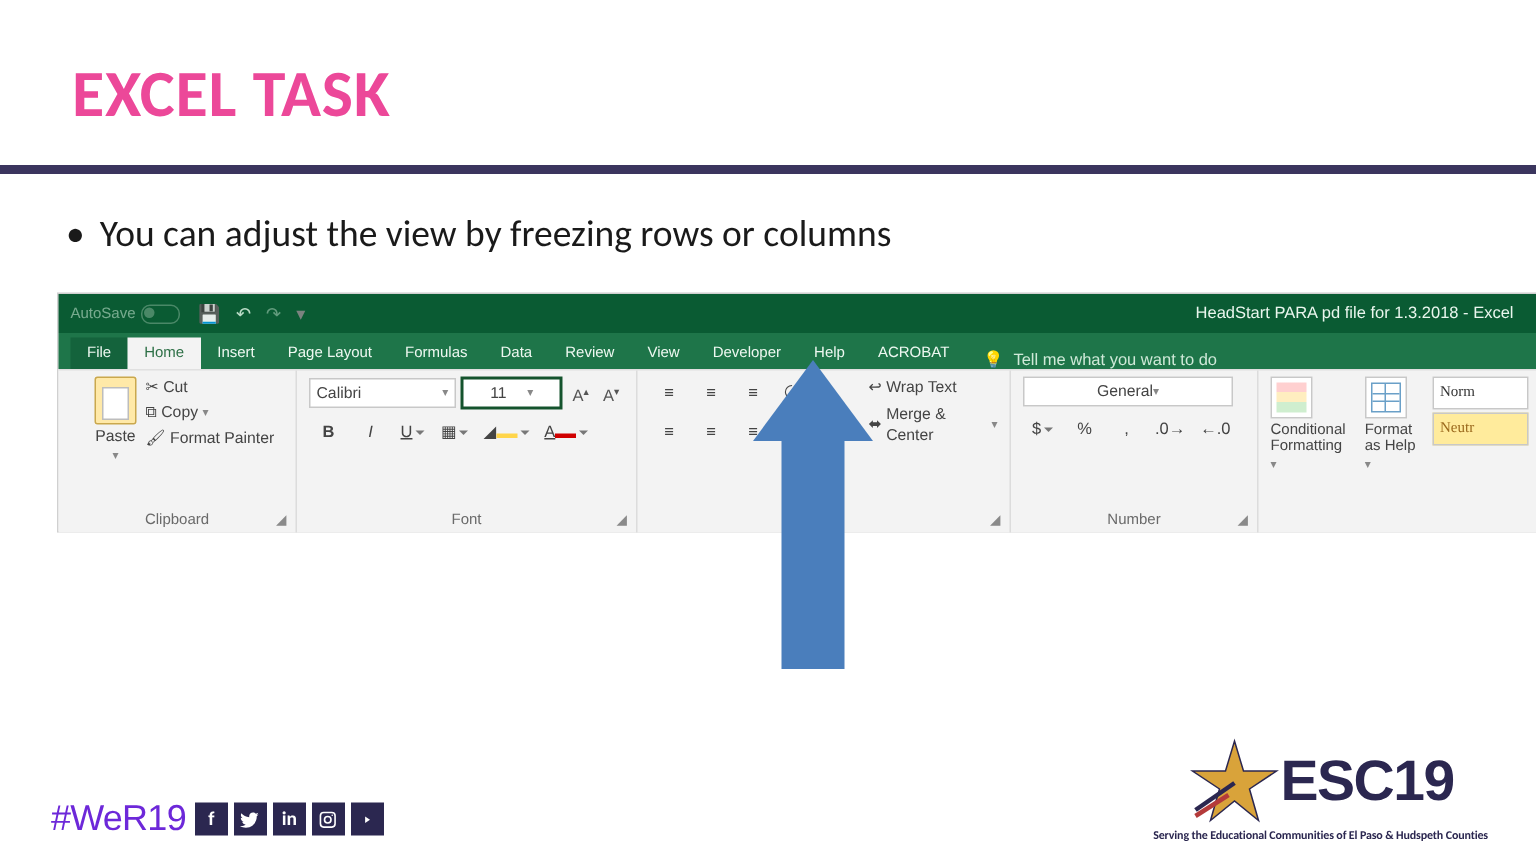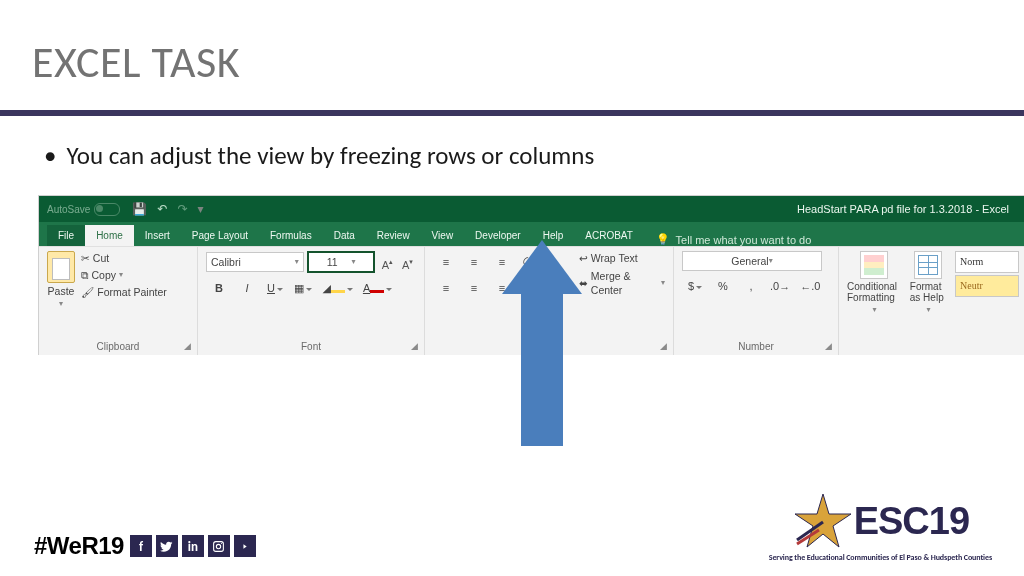--- a/index.html
+++ b/index.html
@@ -1,19 +1,19 @@
 <!DOCTYPE html>
 <html><head>
 <meta charset="utf-8">
 <style>
   html,body{margin:0;padding:0;width:1024px;height:576px;background:#fff;font-family:"Segoe UI",Calibri,Arial,sans-serif;overflow:hidden;}
   .slide{position:relative;width:1024px;height:576px;}
 
   
-  .title{position:absolute;left:32px;top:35px;font-size:44px;font-weight:400;letter-spacing:0.5px;color:#737373;}
+  .title{position:absolute;left:48px;top:35px;font-size:44px;font-weight:700;letter-spacing:0.5px;color:#ec4899;}
   .rule{position:absolute;left:0;top:110px;width:1024px;height:6px;background:#3b355e;}
 
   
   .bullet{position:absolute;left:44px;top:140px;font-size:25px;color:#1a1a1a;}
   .bullet::before{content:"•";color:#1a1a1a;margin-right:10px;}
 
   
   .xl{position:absolute;left:38px;top:195px;width:990px;height:160px;box-sizing:border-box;
       background:#f3f3f3;border:1px solid #d0d0d0;font-family:"Segoe UI",Arial;}
   
@@ -35,21 +35,21 @@
 
   
   .ribbon{height:calc(100% - 50px);background:#f3f3f3;display:flex;border-top:1px solid #e0e0e0;}
   .grp{border-right:1px solid #dcdcdc;padding:4px 8px 0;display:flex;flex-direction:column;justify-content:space-between;position:relative;}
   .grp-label{font-size:10px;color:#6a6a6a;text-align:center;padding:2px 0 3px;position:relative;}
   .grp-label .dlg{position:absolute;right:-2px;top:2px;font-size:9px;color:#8a8a8a;}
   .btn{color:#444;font-size:10.5px;display:flex;align-items:center;gap:3px;line-height:14px;}
 
   
   .clip-body{display:flex;gap:6px;}
-  .paste{display:flex;flex-direction:column;align-items:center;justify-content:flex-start;gap:2px;color:#444;font-size:10.5px;}
+  .paste{display:flex;flex-direction:column;align-items:center;justify-content:flex-start;gap:2px;color:#444;font-size:10.5px;margin-left:16px;}
   .paste .ic{width:26px;height:30px;background:#ffe9a8;border:1px solid #caa84d;border-radius:2px;position:relative;}
   .paste .ic::after{content:"";position:absolute;left:4px;top:6px;width:16px;height:20px;background:#fff;border:1px solid #bdbdbd;}
   .clip-col{display:flex;flex-direction:column;gap:3px;}
 
   
   .font-row1{display:flex;gap:3px;align-items:center;}
   .font-name{width:92px;height:18px;background:#fff;border:1px solid #c8c8c8;font-size:10.5px;padding:0 4px;line-height:18px;color:#444;display:flex;justify-content:space-between;}
   .font-size{width:30px;height:18px;background:#fff;border:2px solid #14532d;font-size:10.5px;padding:0 18px;line-height:18px;color:#444;display:flex;justify-content:space-between;}
   .mini{width:16px;height:18px;border:1px solid transparent;font-size:11px;color:#555;text-align:center;line-height:18px;}
   .font-row2{display:flex;gap:2px;align-items:center;margin-top:4px;}
@@ -63,40 +63,40 @@
   .al-rows .row{display:flex;gap:2px;align-items:center;}
   .al-right{display:flex;flex-direction:column;gap:4px;margin-left:8px;}
   .align-body{display:flex;}
 
   
   .num-top{width:130px;height:18px;background:#fff;border:1px solid #c8c8c8;font-size:10.5px;padding:0 4px;line-height:18px;color:#444;display:flex;justify-content:center;}
   .num-row{display:flex;gap:2px;margin-top:4px;}
 
   
   .styles-body{display:flex;gap:8px;align-items:flex-start;}
-  .big-btn{display:flex;flex-direction:column;align-items:center;font-size:10px;color:#444;gap:2px;}
+  .big-btn{display:flex;flex-direction:column;font-size:10px;color:#444;gap:2px;}
   .big-ic{width:26px;height:26px;background:#fff;border:1px solid #c8c8c8;position:relative;}
   .big-ic.cond::after{content:"";position:absolute;inset:3px;background:linear-gradient(#ffd0d0 33%,#ffeec0 33% 66%,#cfeecf 66%);}
   .big-ic.table::before{content:"";position:absolute;inset:3px;border:1px solid #6aa0c8;background:
     linear-gradient(#6aa0c8,#6aa0c8) 0 33%/100% 1px no-repeat,
     linear-gradient(#6aa0c8,#6aa0c8) 0 66%/100% 1px no-repeat,
     linear-gradient(#6aa0c8,#6aa0c8) 50% 0/1px 100% no-repeat;}
   .cell-styles{display:flex;flex-direction:column;gap:2px;}
   .cell-style{width:54px;height:20px;border:1px solid #c8c8c8;font-size:10px;line-height:20px;padding:0 4px;overflow:hidden;font-family:Liberation Serif, serif;}
   .cell-style.norm{background:#fff;color:#333;}
   .cell-style.neut{background:#ffeb9c;color:#9c6a1e;}
 
   
   .arrow{position:absolute;left:506px;top:240px;width:72px;height:205px;z-index:5;}
   .arrow .head{width:0;height:0;border-left:40px solid transparent;border-right:40px solid transparent;border-bottom:54px solid #4a7ebc;margin-left:-4px;}
   .arrow .shaft{width:42px;height:152px;background:#4a7ebc;margin:0 auto;}
 
   
   .footer{position:absolute;left:34px;bottom:16px;display:flex;align-items:center;gap:6px;}
-  .hashtag{font-family:"Arial Black",Arial;font-weight:700;font-size:24px;color:#000000;letter-spacing:-0.5px;}
+  .hashtag{font-family:"Arial Black",Arial;font-weight:400;font-size:24px;color:#6d28d9;letter-spacing:-0.5px;}
   .social{display:flex;gap:4px;}
   .sic{width:22px;height:22px;background:#2b2750;color:#fff;font-size:13px;display:flex;align-items:center;justify-content:center;font-weight:bold;}
 
   
   .logo{position:absolute;right:32px;bottom:14px;text-align:center;}
   .logo-row{display:flex;align-items:center;justify-content:center;}
   .star{position:relative;width:62px;height:58px;}
   .star svg{width:62px;height:58px;}
   .esc{font-family:Arial;font-weight:900;font-size:38px;color:#2b2750;letter-spacing:-1px;display:flex;align-items:baseline;}
   .esc .n{color:#2b2750;}

